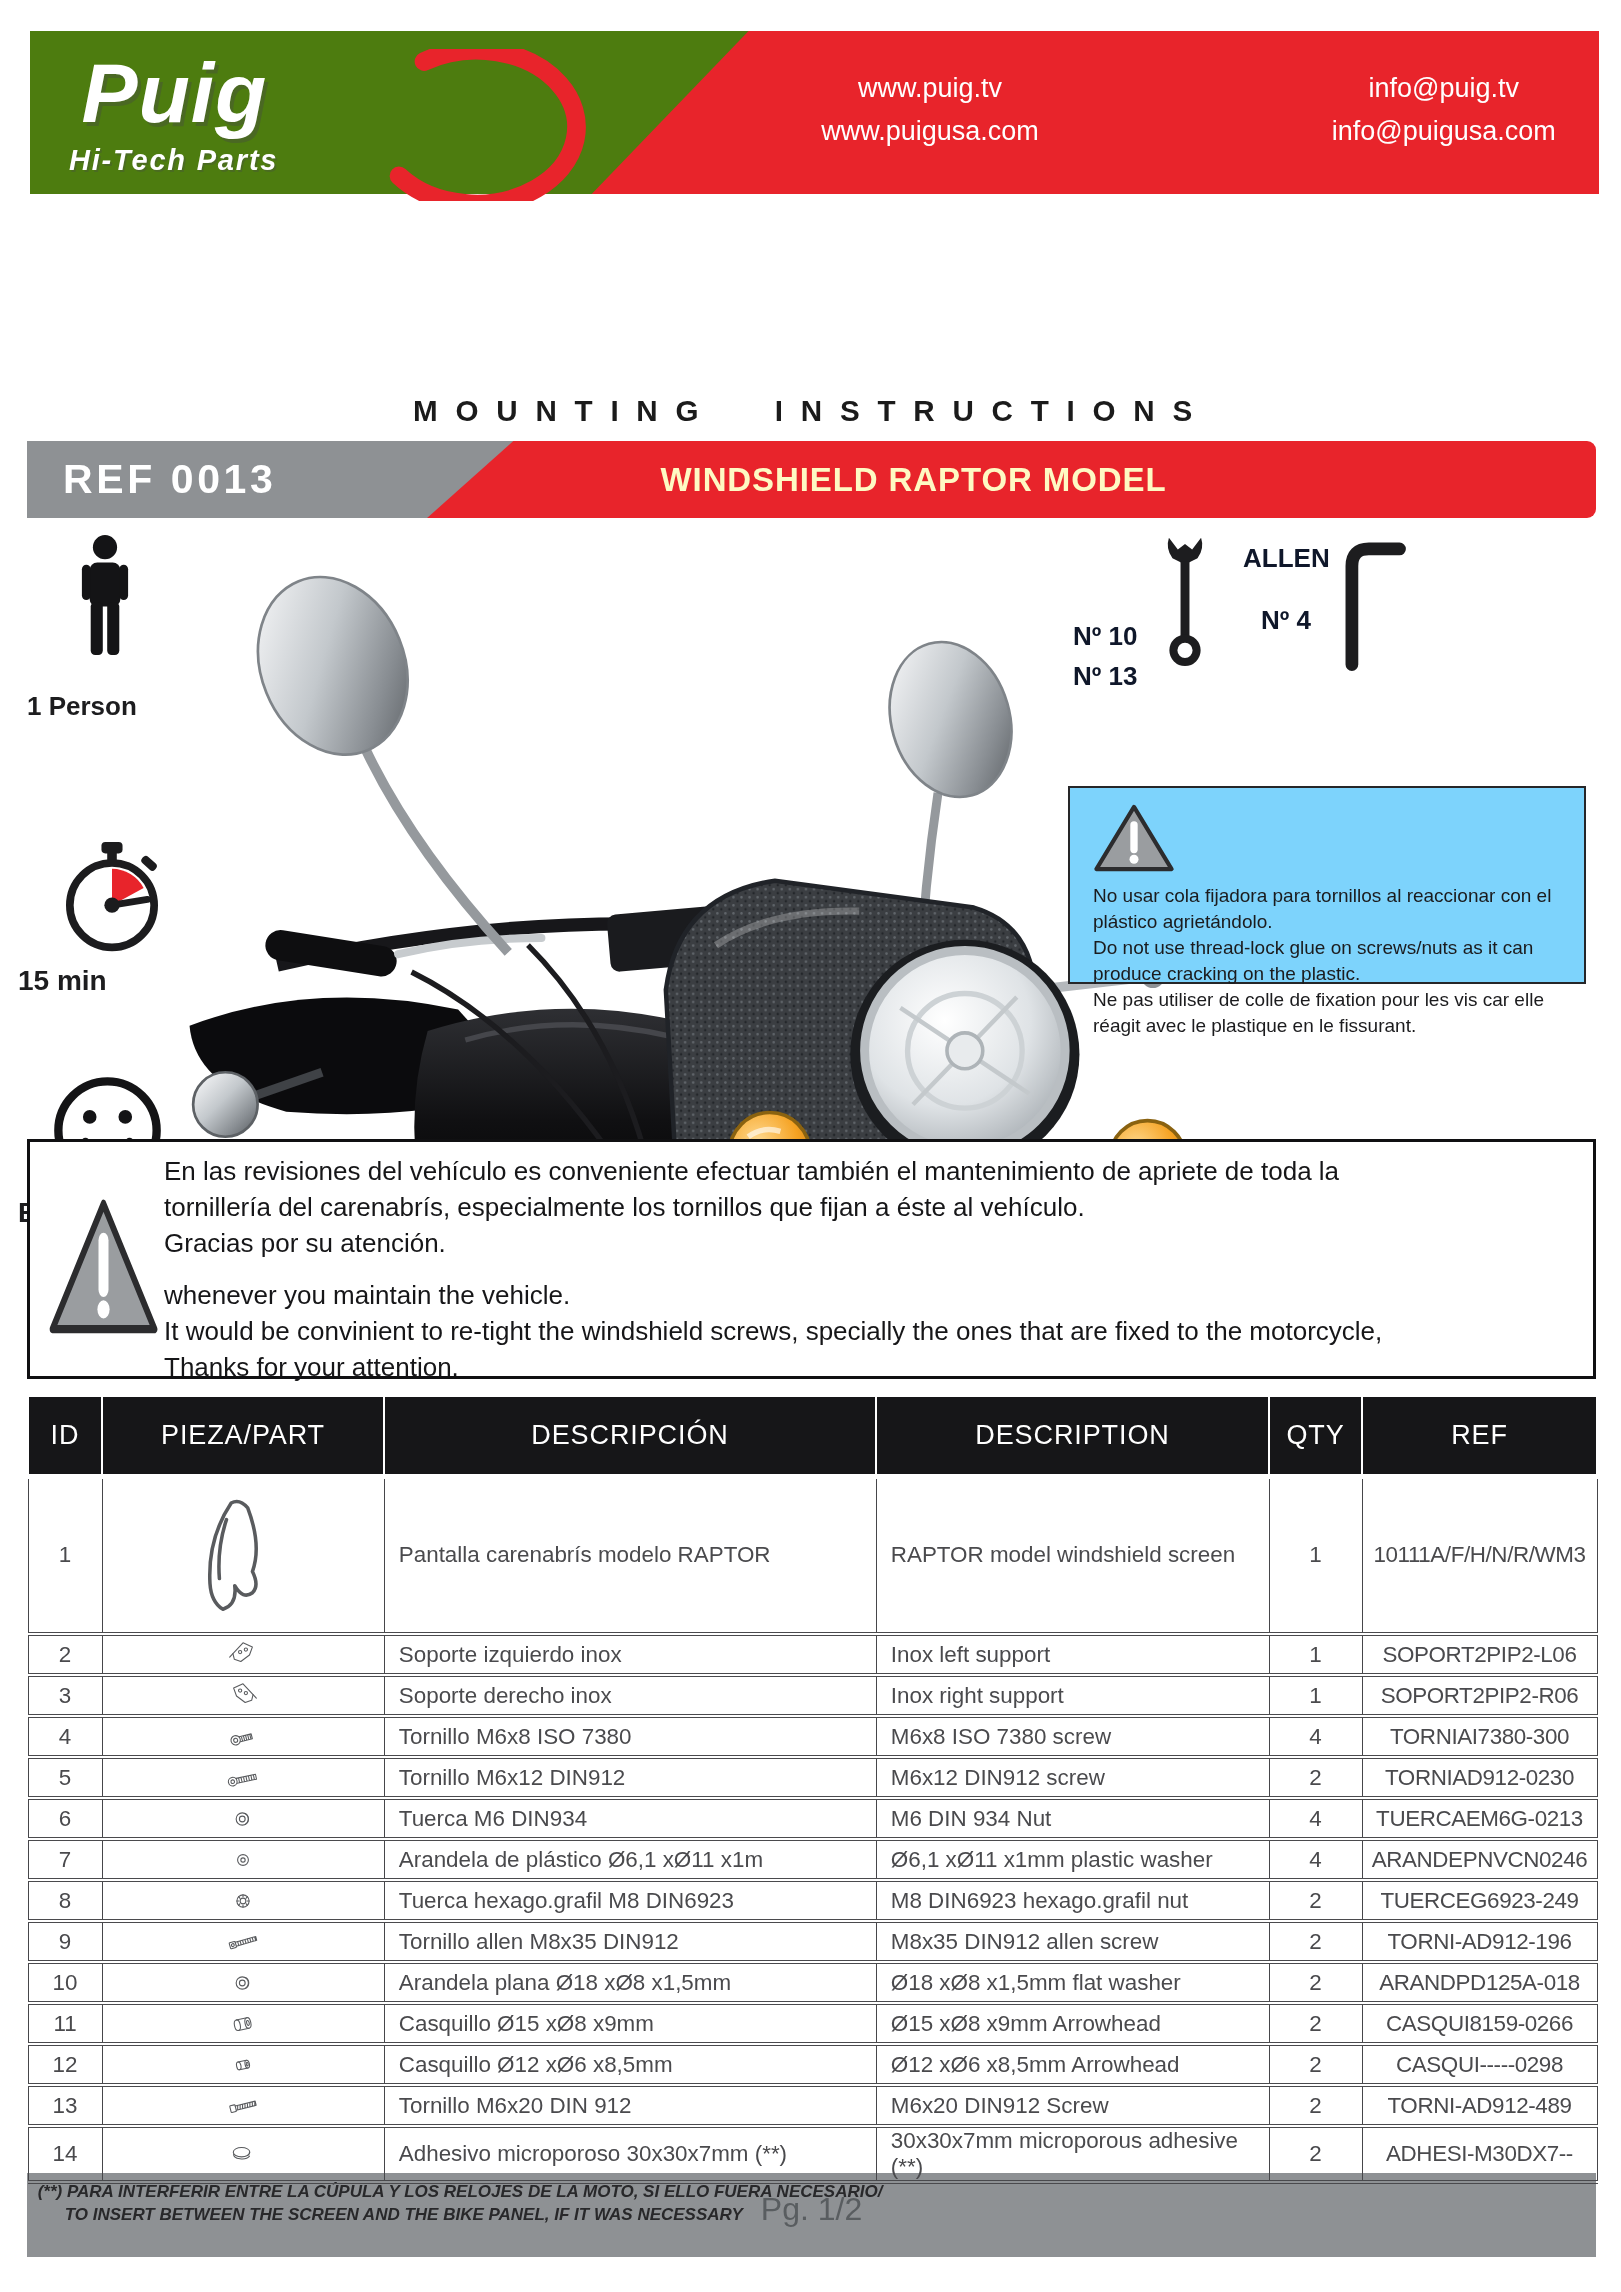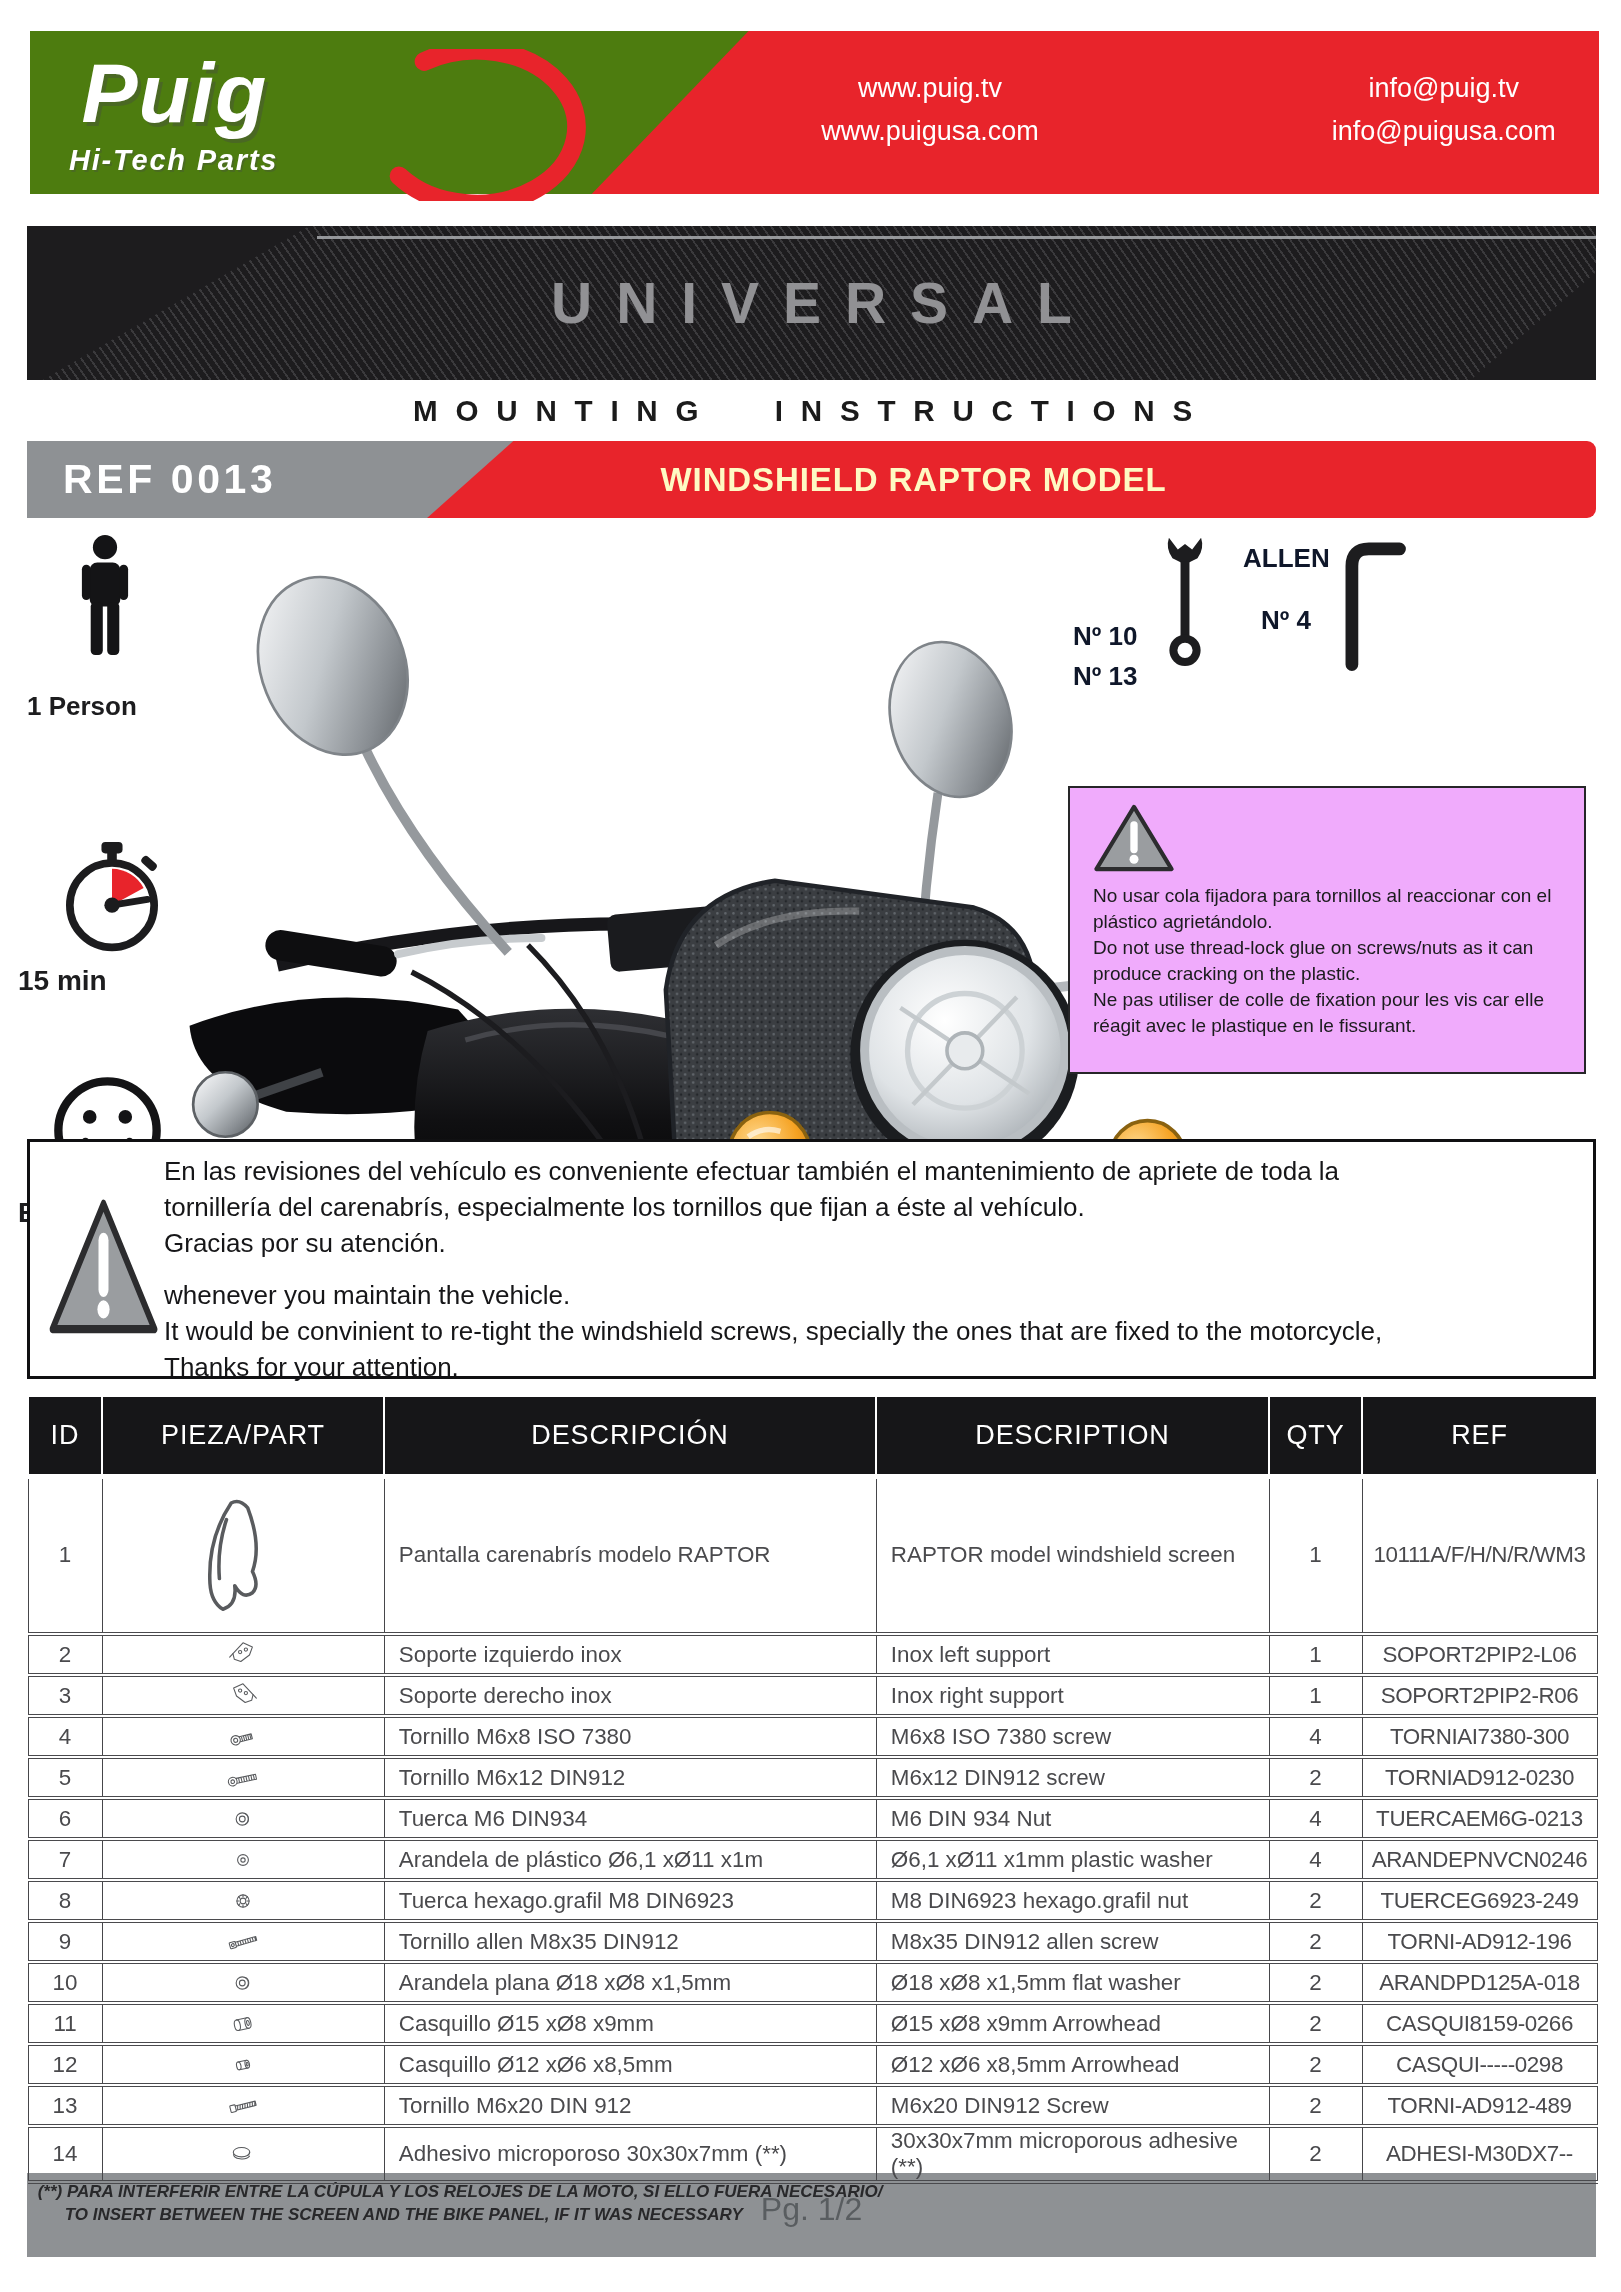--- a/index.html
+++ b/index.html
@@ -43,21 +43,21 @@
   .model-text { position:absolute; left:56.5%; transform:translateX(-50%); line-height:77px;
     font-size:33px; font-weight:800; color:#fef9c3; letter-spacing:0.9px; white-space:nowrap; }
 
   
   .badge-label { text-align:left; color:#1d1d1f; font-weight:600; }
 
   
   .tool-txt { color:#0f172a; font-weight:600; font-size:26px; }
 
   
-  .warnbox { left:1068px; top:786px; width:518px; height:288px; background:#f0abfc; border:2.7px solid #262628;
+  .warnbox { left:1068px; top:786px; width:518px; height:198px; background:#7dd3fc; border:2.7px solid #262628;
     z-index:4; padding:14.3px 21.5px 0 23px; }
   .warnbox p { font-size:19px; line-height:26px; color:#1b1b1d; }
 
   
   .notice { left:27px; top:1139px; width:1569px; height:240px; background:#fff; border:3.6px solid #101012; z-index:4; }
   .notice-text { position:absolute; left:134px; top:10.7px; right:14.3px; color:#161618; font-size:26px;
     line-height:36px; font-weight:500; }
   .notice-gap { height:16px; }
 
   
@@ -178,25 +178,20 @@
     <div class="hdr-links hdr-web">
       <div>www.puig.tv</div>
       <div>www.puigusa.com</div>
     </div>
     <div class="hdr-links hdr-mail">
       <div>info@puig.tv</div>
       <div>info@puigusa.com</div>
     </div>
   </div>
 
-  <div class="abs uni">
-    <div class="uni-hatch"></div>
-    <div class="uni-line"></div>
-    <div class="uni-title">UNIVERSAL</div>
-  </div>
 
   <div class="abs mounting">MOUNTING INSTRUCTIONS</div>
 
   <div class="abs refbar">
     <div class="refbar-grey"></div>
     <div class="ref-text">REF 0013</div>
     <div class="model-text">WINDSHIELD RAPTOR MODEL</div>
   </div>
 
   <svg class="abs moto" viewBox="0 0 1165 790">

